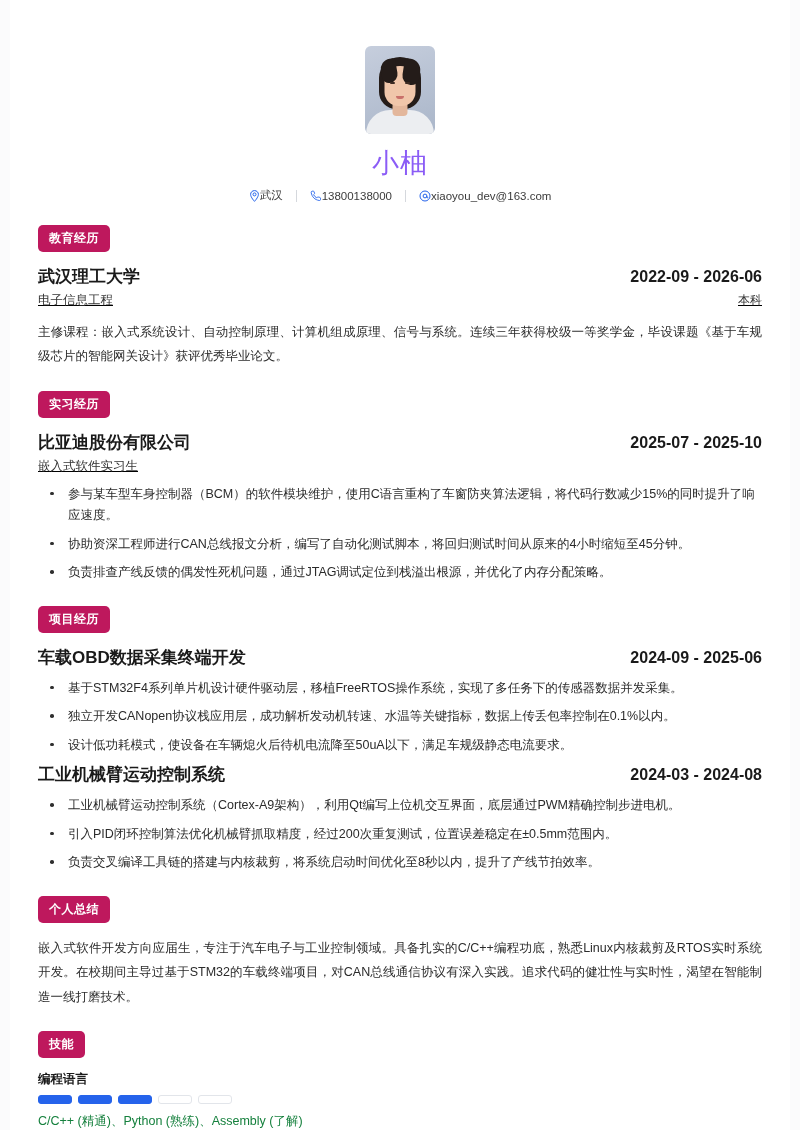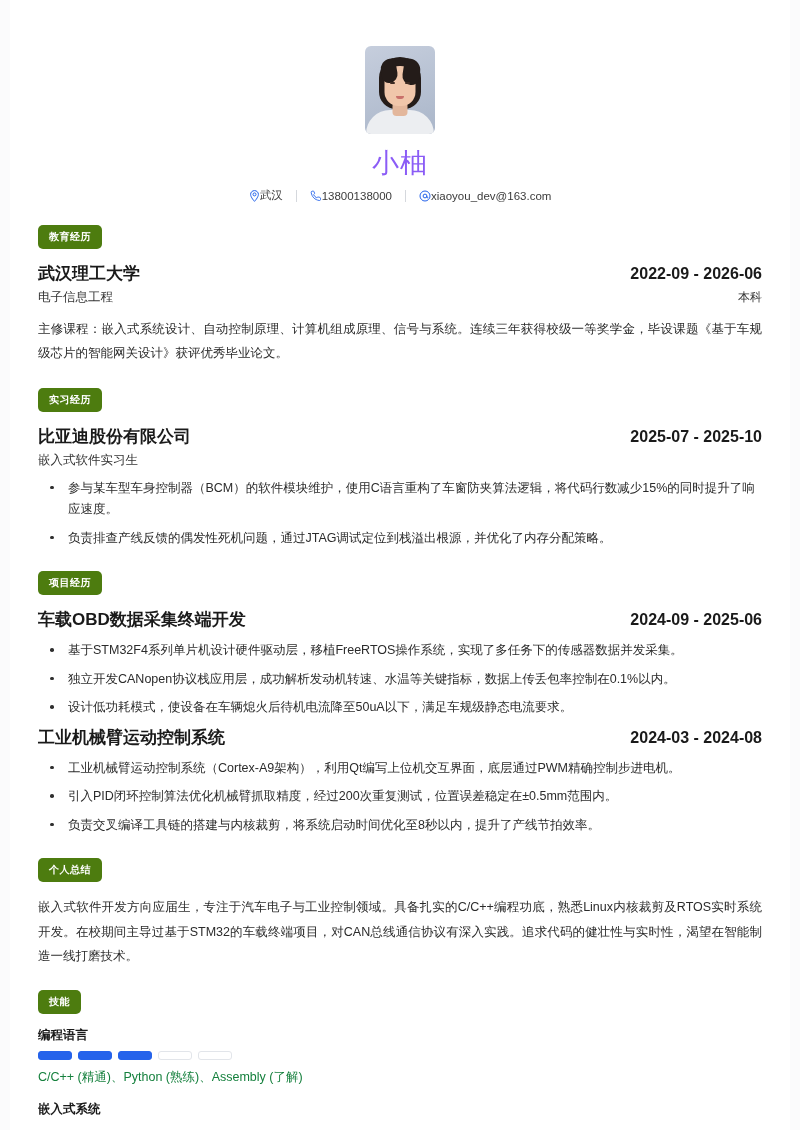--- a/index.html
+++ b/index.html
@@ -87,23 +87,23 @@
   .contact .sep {
     width: 1px; height: 12px;
     background: #d5d8dd;
     margin: 0 13px;
   }
   .contact svg { display: block; }
 
   
   .badge {
     display: inline-block;
-    background: #4d7c0f;
+    background: #be185d;
     color: #ffffff;
-    font-size: 10px;
+    font-size: 12px;
     font-weight: bold;
     padding: 5px 11px;
     border-radius: 5px;
     letter-spacing: 0.5px;
   }
   .section { margin-top: 22px; }
   .section-body { margin-top: 13px; }
 
   
   .entry-head {
@@ -121,20 +121,21 @@
     font-weight: bold;
     color: #1a1a1a;
     white-space: nowrap;
     padding-left: 14px;
   }
   .entry-sub {
     display: flex;
     justify-content: space-between;
     align-items: baseline;
     margin-top: 4px;
+    text-decoration: underline;
   }
   .entry-sub-left { font-size: 12.5px; color: #333; }
   .entry-sub-right { font-size: 12px; color: #333; white-space: nowrap; }
 
   .para {
     margin-top: 11px;
     font-size: 12.5px;
     line-height: 1.95;
     color: #2b2b2b;
     text-align: justify;
@@ -268,20 +269,21 @@
     <div class="section-body">
       <div class="entry-head">
         <div class="entry-title">比亚迪股份有限公司</div>
         <div class="entry-date">2025-07 - 2025-10</div>
       </div>
       <div class="entry-sub">
         <div class="entry-sub-left">嵌入式软件实习生</div>
       </div>
       <ul class="bullets">
         <li>参与某车型车身控制器（BCM）的软件模块维护，使用C语言重构了车窗防夹算法逻辑，将代码行数减少15%的同时提升了响应速度。</li>
+        <li>协助资深工程师进行CAN总线报文分析，编写了自动化测试脚本，将回归测试时间从原来的4小时缩短至45分钟。</li>
         <li>负责排查产线反馈的偶发性死机问题，通过JTAG调试定位到栈溢出根源，并优化了内存分配策略。</li>
       </ul>
     </div>
   </div>
 
   <div class="section">
     <span class="badge">项目经历</span>
     <div class="section-body">
 
       <div class="project">

